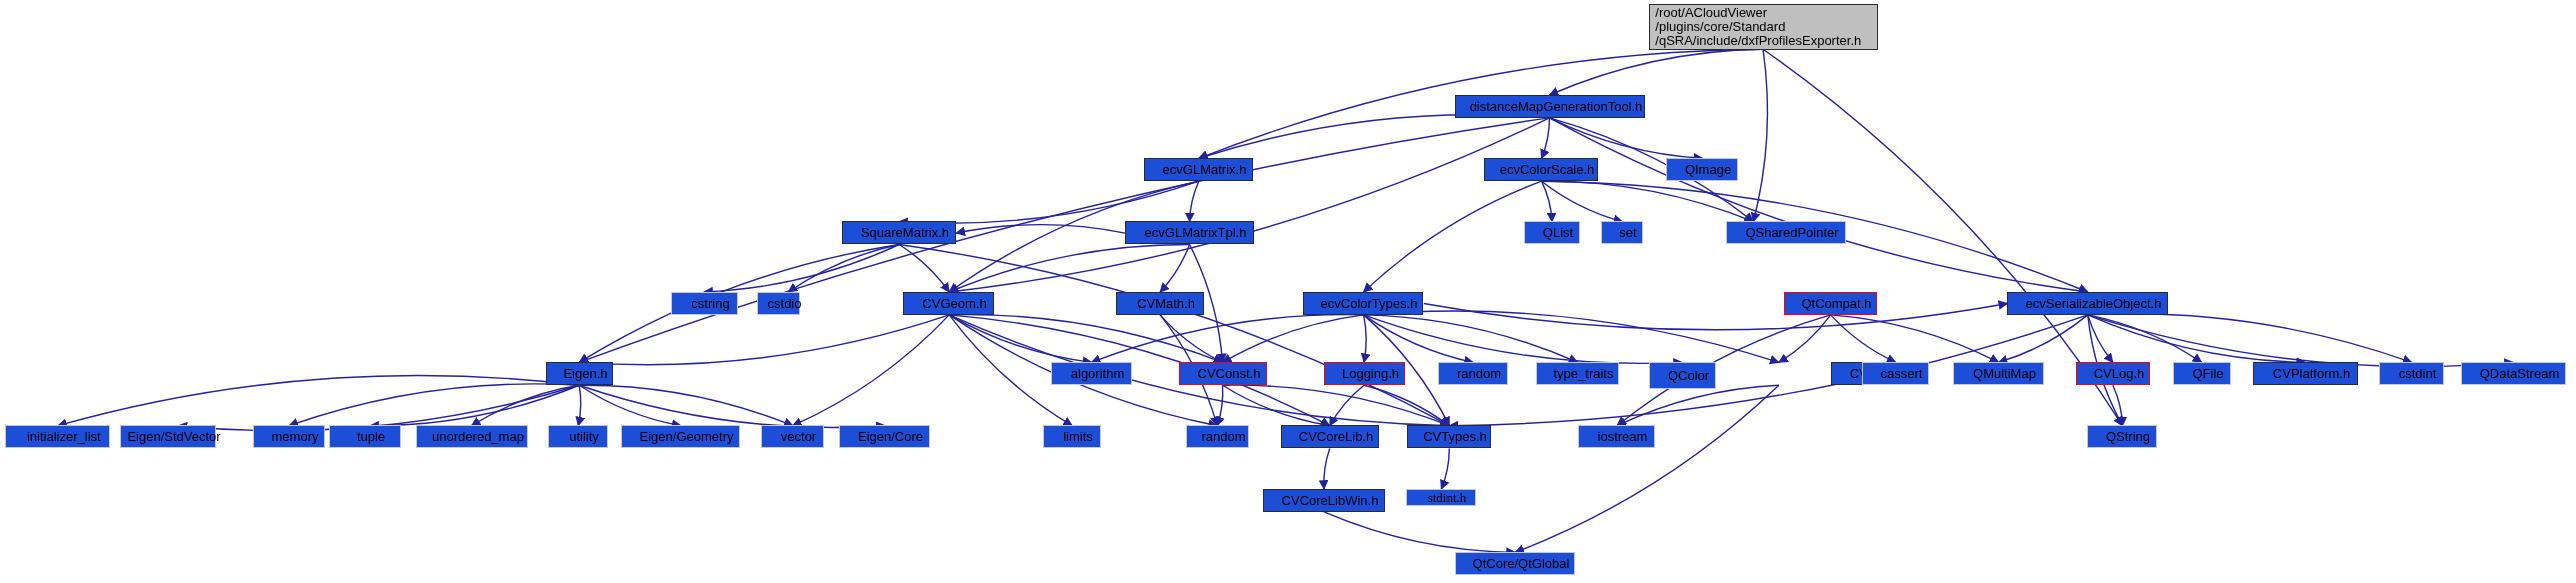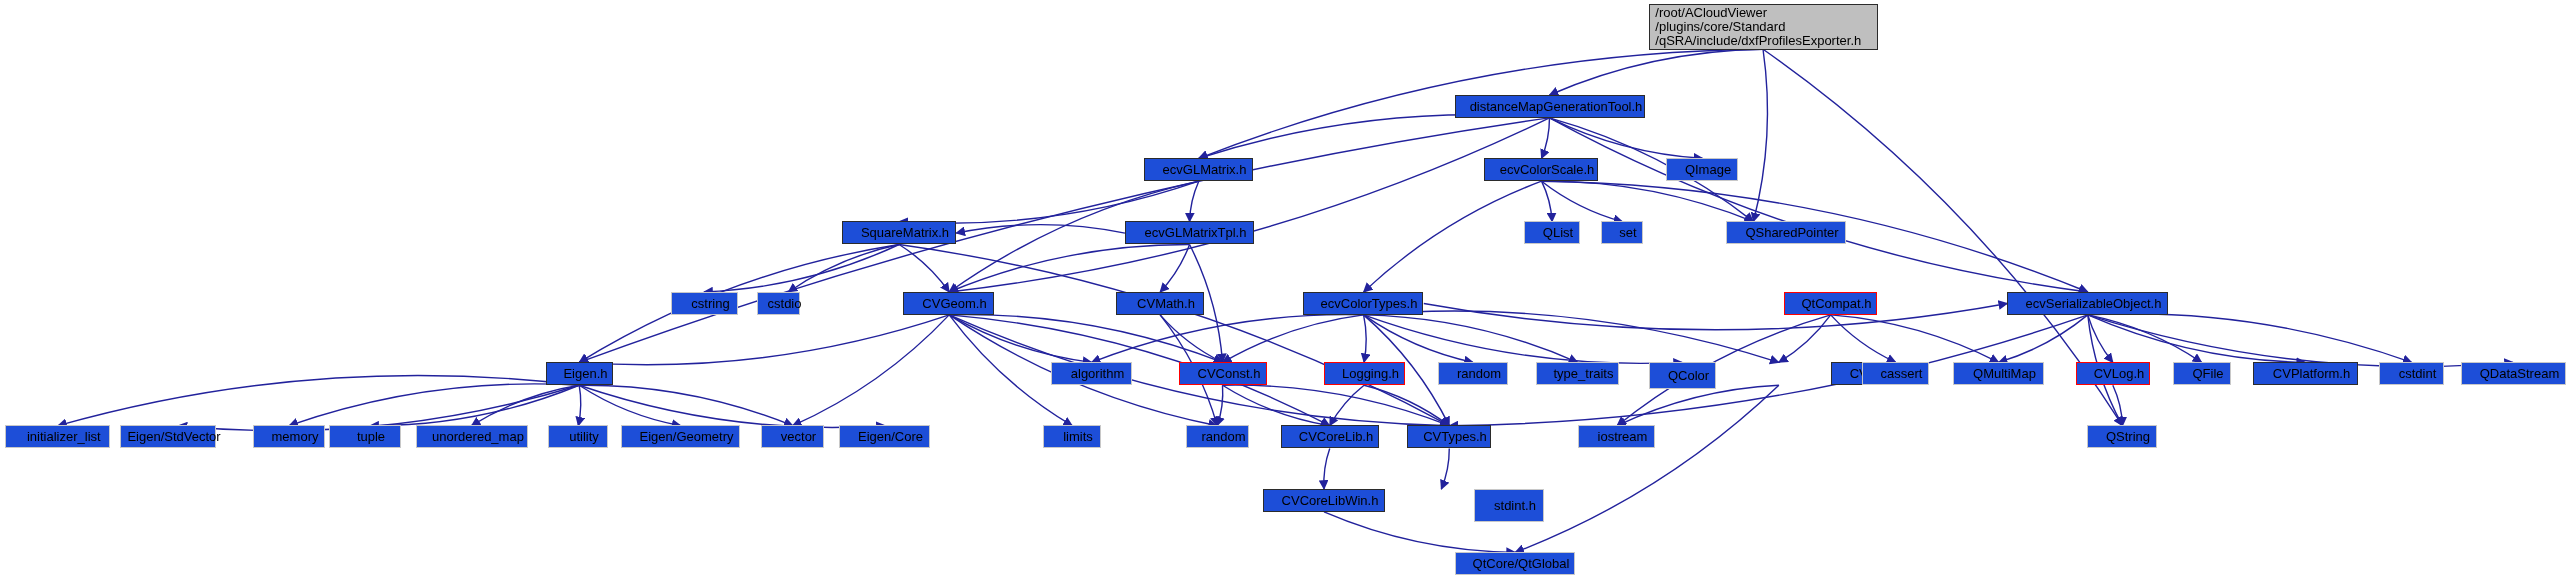--- a/index.html
+++ b/index.html
@@ -193,17 +193,17 @@
       <div class="node " style="left: 621px; top: 425px; width: 119px; height: 23px;">Eigen/Geometry</div>
       <div class="node " style="left: 761px; top: 425px; width: 63px; height: 23px;">vector</div>
       <div class="node " style="left: 839px; top: 425px; width: 91px; height: 23px;">Eigen/Core</div>
       <div class="node " style="left: 1043px; top: 425px; width: 58px; height: 23px;">limits</div>
       <div class="node " style="left: 1186px; top: 425px; width: 63px; height: 23px;">random</div>
       <div class="node strong" style="left: 1281px; top: 425px; width: 98px; height: 23px;">CVCoreLib.h</div>
       <div class="node strong" style="left: 1407px; top: 425px; width: 84px; height: 23px;">CVTypes.h</div>
       <div class="node " style="left: 1578px; top: 425px; width: 77px; height: 23px;">iostream</div>
       <div class="node " style="left: 2087px; top: 425px; width: 70px; height: 23px;">QString</div>
       <div class="node strong" style="left: 1263px; top: 489px; width: 122px; height: 23px;">CVCoreLibWin.h</div>
-      <div class="node " style="left: 1474px; top: 489px; width: 70px; height: 33px;">stdint.h</div>
+      <div class="node " style="left: 1406px; top: 489px; width: 70px; height: 17px; font-family: Liberation Serif, serif;">stdint.h</div>
       <div class="node " style="left: 1455px; top: 552px; width: 120px; height: 23px;">QtCore/QtGlobal</div>
     </div>
 </div>
 
 
 </body></html>

